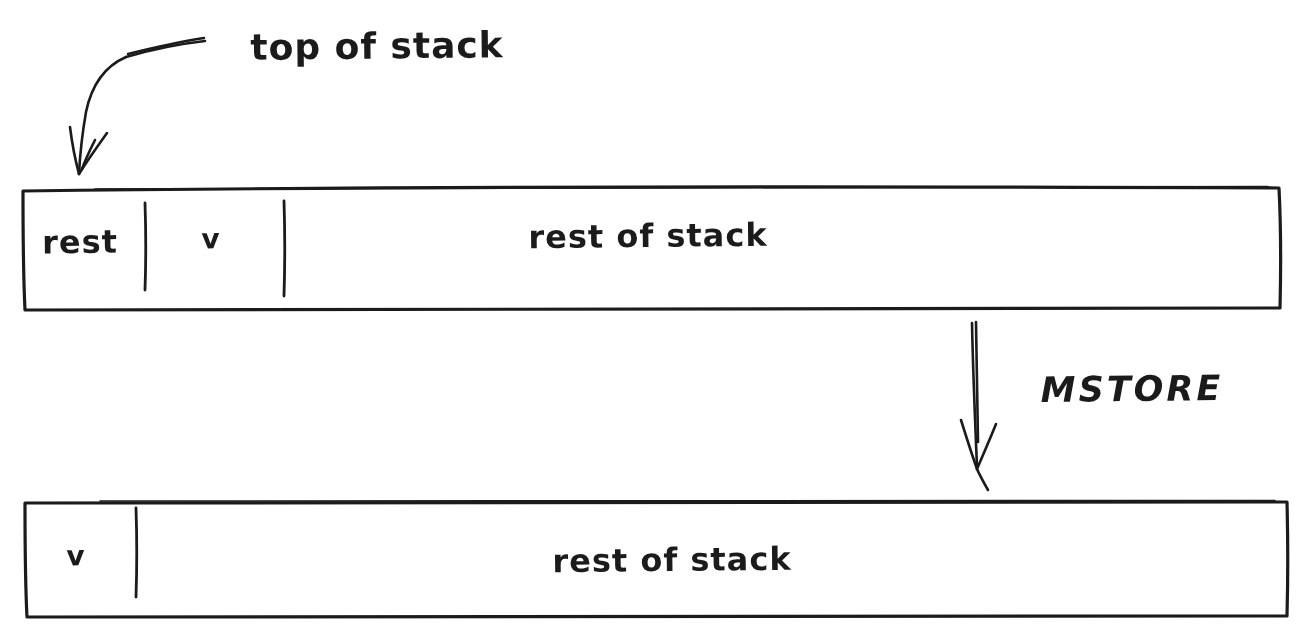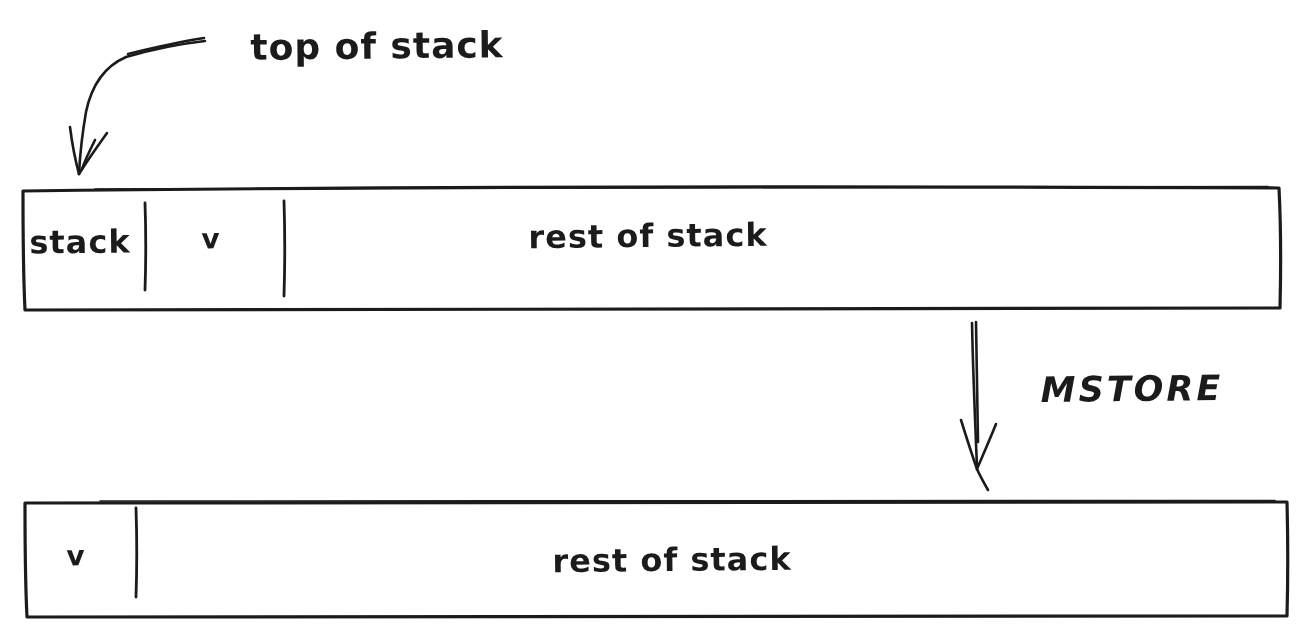--- a/index.html
+++ b/index.html
@@ -70,21 +70,21 @@
 
     <g stroke-width="3.2">
       <path d="M 25 503 C 440 500, 860 499, 1287 502 C 1288 540, 1288 578, 1287 616 C 860 618, 440 619, 27 617 C 25 579, 25 541, 25 503 Z"></path>
       <path d="M 100 501 C 500 498.5, 900 497.5, 1275 500.5" stroke-width="1.6"></path>
       <path d="M 136 508 C 137 538, 137 568, 136 597" stroke-width="2.8"></path>
     </g>
   </svg>
 
   <span class="hand lbl-top">top of stack</span>
 
-  <span class="hand lbl-addr">stack</span>
+  <span class="hand lbl-addr">rest</span>
 
   <span class="hand lbl-v1">v</span>
 
   <span class="hand lbl-rest1">rest of stack</span>
 
   <span class="hand lbl-mstore">MSTORE</span>
 
   <span class="hand lbl-v2">v</span>
 
   <span class="hand lbl-rest2">rest of stack</span>

